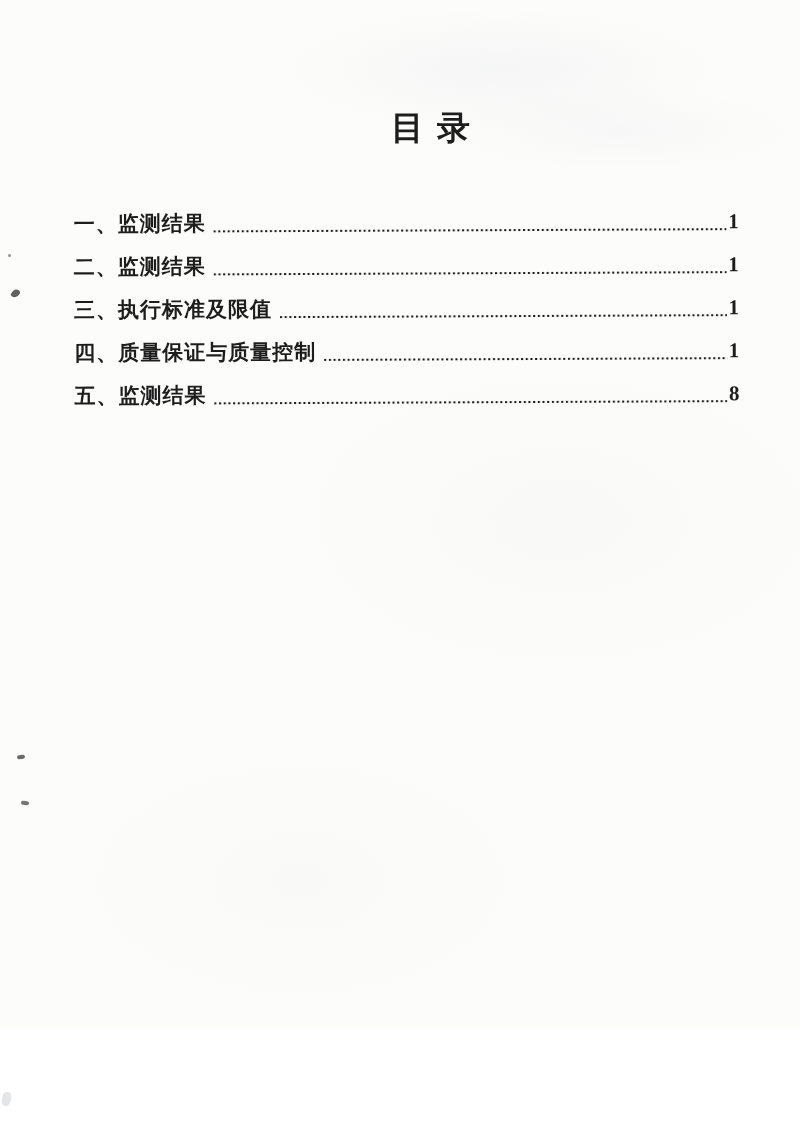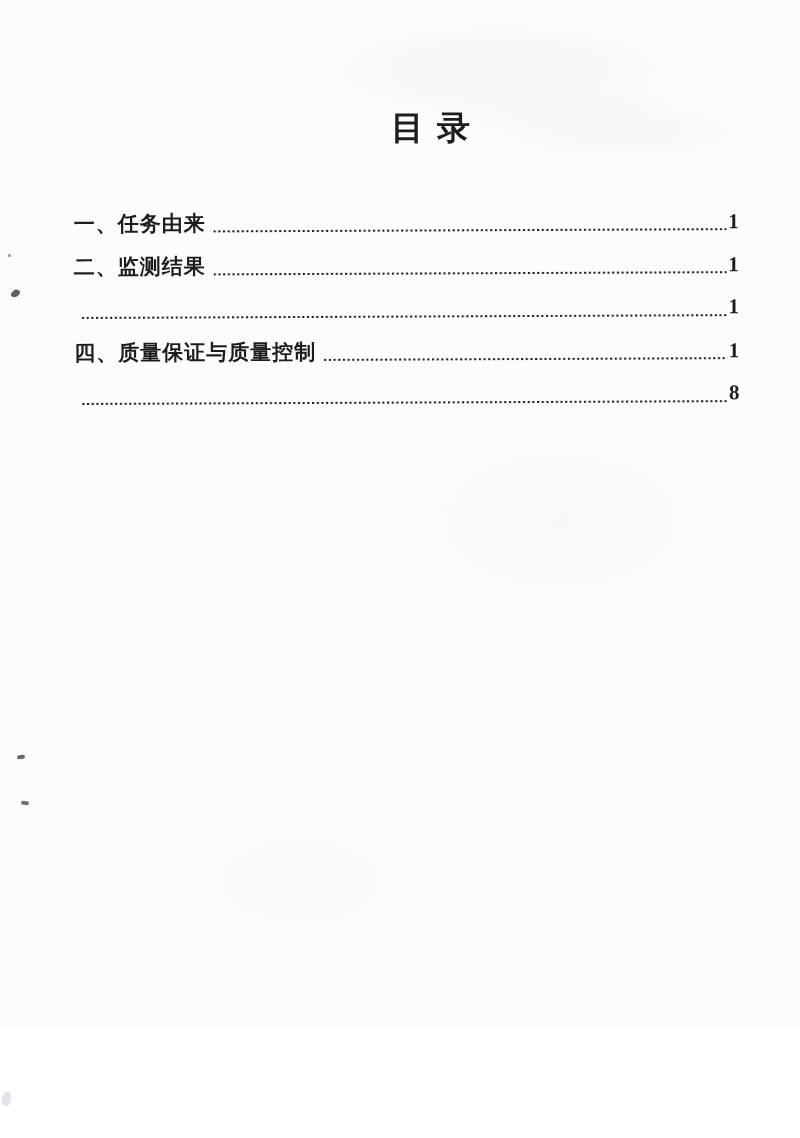--- a/index.html
+++ b/index.html
@@ -59,43 +59,45 @@
       background:#9aa3ab;opacity:.28;transform:rotate(12deg);}
 </style>
 </head>
 <body>
 
 <div class="page">
   <h1 class="title">目录</h1>
 
   <div class="toc" id="toc">
   <div class="toc-row">
-    <span class="toc-label">一、任务由来</span>
+    <span class="toc-label">一、监测结果</span>
     <span class="toc-dots"></span>
     <span class="toc-page">1</span>
   </div>
 
   <div class="toc-row">
     <span class="toc-label">二、监测结果</span>
     <span class="toc-dots"></span>
     <span class="toc-page">1</span>
   </div>
 
   <div class="toc-row">
+    <span class="toc-label">三、执行标准及限值</span>
     <span class="toc-dots"></span>
     <span class="toc-page">1</span>
   </div>
 
   <div class="toc-row">
     <span class="toc-label">四、质量保证与质量控制</span>
     <span class="toc-dots"></span>
     <span class="toc-page">1</span>
   </div>
 
   <div class="toc-row">
+    <span class="toc-label">五、监测结果</span>
     <span class="toc-dots"></span>
     <span class="toc-page">8</span>
   </div>
 </div>
 
   <i class="speck s1"></i>
   <i class="speck s2"></i>
   <i class="speck s3"></i>
   <i class="speck s4"></i>
   <i class="speck s5"></i>

